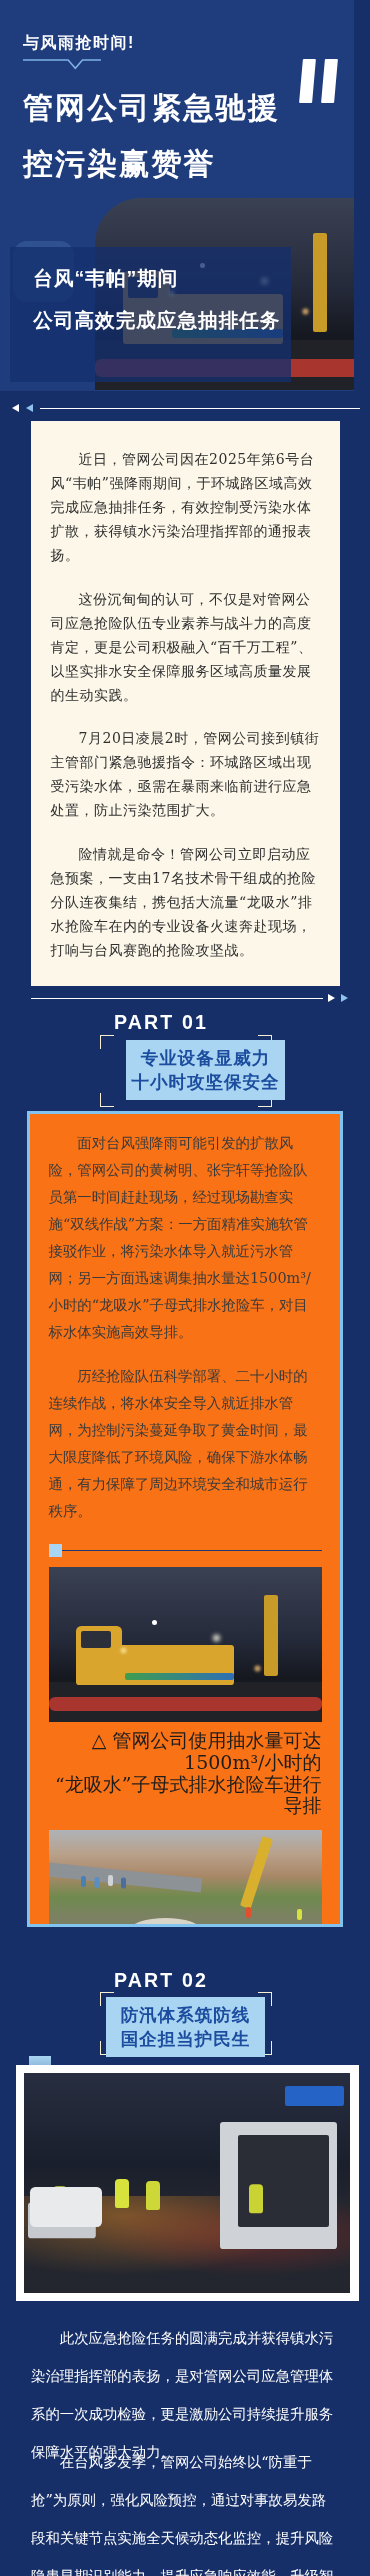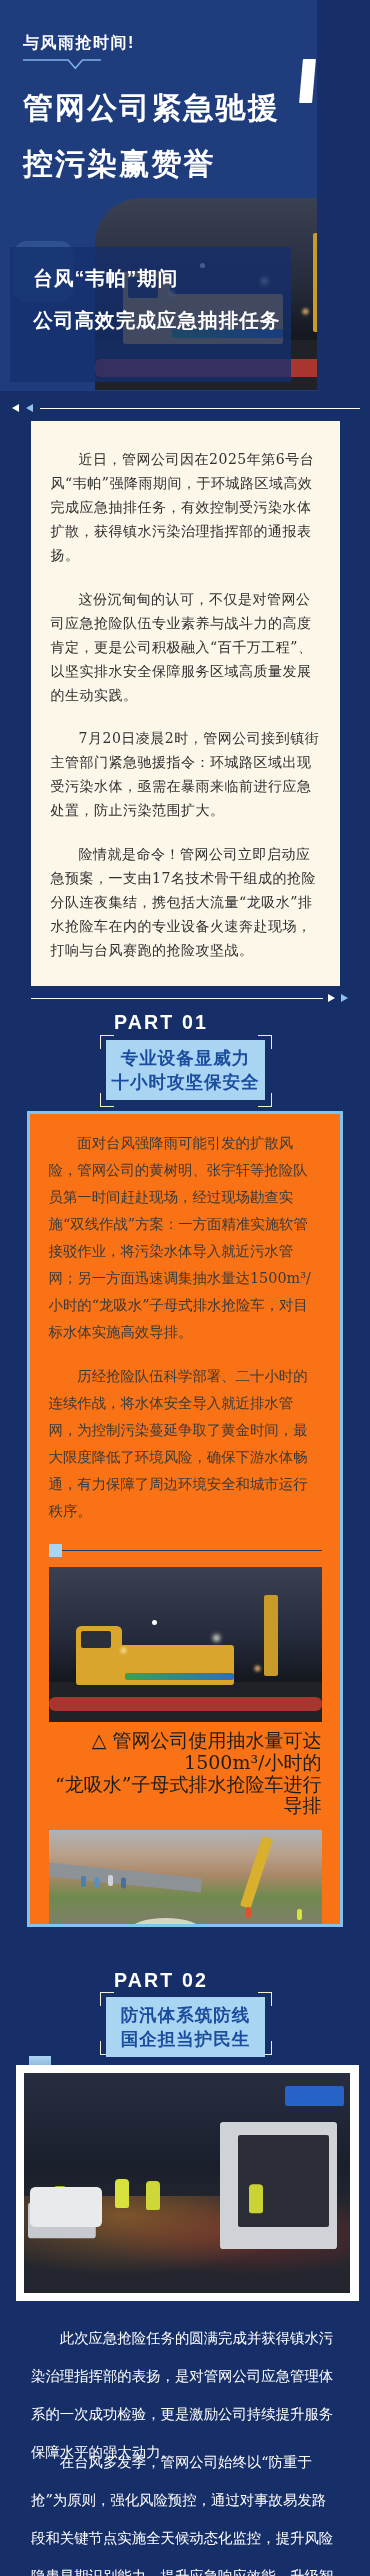--- a/index.html
+++ b/index.html
@@ -1,19 +1,19 @@
 <!DOCTYPE html>
 <html style="font-size:8.2px"><head>
 <meta charset="utf-8">
 <style>
   html,body{margin:0;padding:0;}
   body{font-family:"Liberation Sans",sans-serif;}
   .page{position:relative;width:371px;height:2983px;background:#172f69;overflow:hidden;margin:0 auto;}
   
-  .hero{position:absolute;top:0;left:0;width:317px;height:391px;background:#1f3d7d;overflow:hidden;}
+  .hero{position:absolute;top:0;left:0;width:354px;height:391px;background:#1f3d7d;overflow:hidden;}
   .hero-kicker{position:absolute;left:23px;top:33px;font-size:16px;font-weight:bold;color:#ffffff;letter-spacing:1.5px;}
   .kicker-underline{position:absolute;left:23px;top:58px;}
   .quote-icon{position:absolute;left:301px;top:59px;width:45px;height:44px;}
   .quote-icon span{position:absolute;top:0;width:13.4px;height:44px;background:#ffffff;transform:skewX(-5deg);border-radius:1px;}
   .quote-icon span:nth-child(1){left:0;}
   .quote-icon span:nth-child(2){left:21.6px;}
   .hero-title{position:absolute;left:23px;top:80px;font-size:30px;font-weight:bold;color:#ffffff;line-height:56px;letter-spacing:2.1px;}
   .hero-deco{position:absolute;left:13.4px;top:241px;width:61px;height:61px;border-radius:14.4px;background:rgba(130,170,230,0.18);}
   .hero-photo{position:absolute;left:95px;top:198px;width:276px;height:192px;border-top-left-radius:46px;overflow:hidden;
     background:linear-gradient(180deg,#3a4152 0%,#262b3c 45%,#15181f 72%,#1d1f24 100%);}
@@ -44,21 +44,21 @@
   .cream-card{position:absolute;left:31px;top:421px;width:309px;height:565px;background:#fcf7e9;box-sizing:border-box;
     padding:26px 19.6px;overflow:hidden;}
   .cream-card p{margin:0 0 19.6px 0;font-family:"DejaVu Serif",serif;font-size:14px;line-height:24px;color:#2f2f2f;
     text-indent:2em;letter-spacing:0.5px;}
   
   .part-label{position:absolute;left:0;width:322px;text-align:center;font-size:19.6px;font-weight:bold;color:#ffffff;letter-spacing:2.1px;}
   .part1-label{top:1011px;}
   .part2-label{top:1969px;}
   .part-box{position:absolute;left:106px;width:159px;background:#a9d5f2;text-align:center;box-sizing:border-box;padding:6.2px 0;}
   .part-box div{font-size:17.5px;font-weight:bold;color:#1b4c9e;line-height:24px;letter-spacing:1px;}
-  .part-box-1{top:1040px;}
+  .part-box-1{top:1040px;margin-left:20px;}
   .part-box-2{top:1997px;}
   .bracket{position:absolute;width:13.4px;height:13.4px;border:0 solid #f7efcf;}
   .br-tl{border-left-width:1.5px;border-top-width:1.5px;}
   .br-tr{border-right-width:1.5px;border-top-width:1.5px;}
   .br-bl{border-left-width:1.5px;border-bottom-width:1.5px;}
   .br-br{border-right-width:1.5px;border-bottom-width:1.5px;}
   .pb1.br-tl{left:100px;top:1035px;}  .pb1.br-tr{left:258px;top:1035px;}
   .pb1.br-bl{left:100px;top:1093px;}  .pb1.br-br{left:258px;top:1093px;}
   .pb2.br-tl{left:100px;top:1992px;}  .pb2.br-tr{left:258px;top:1992px;}
   .pb2.br-bl{left:100px;top:2041px;}  .pb2.br-br{left:258px;top:2041px;}

